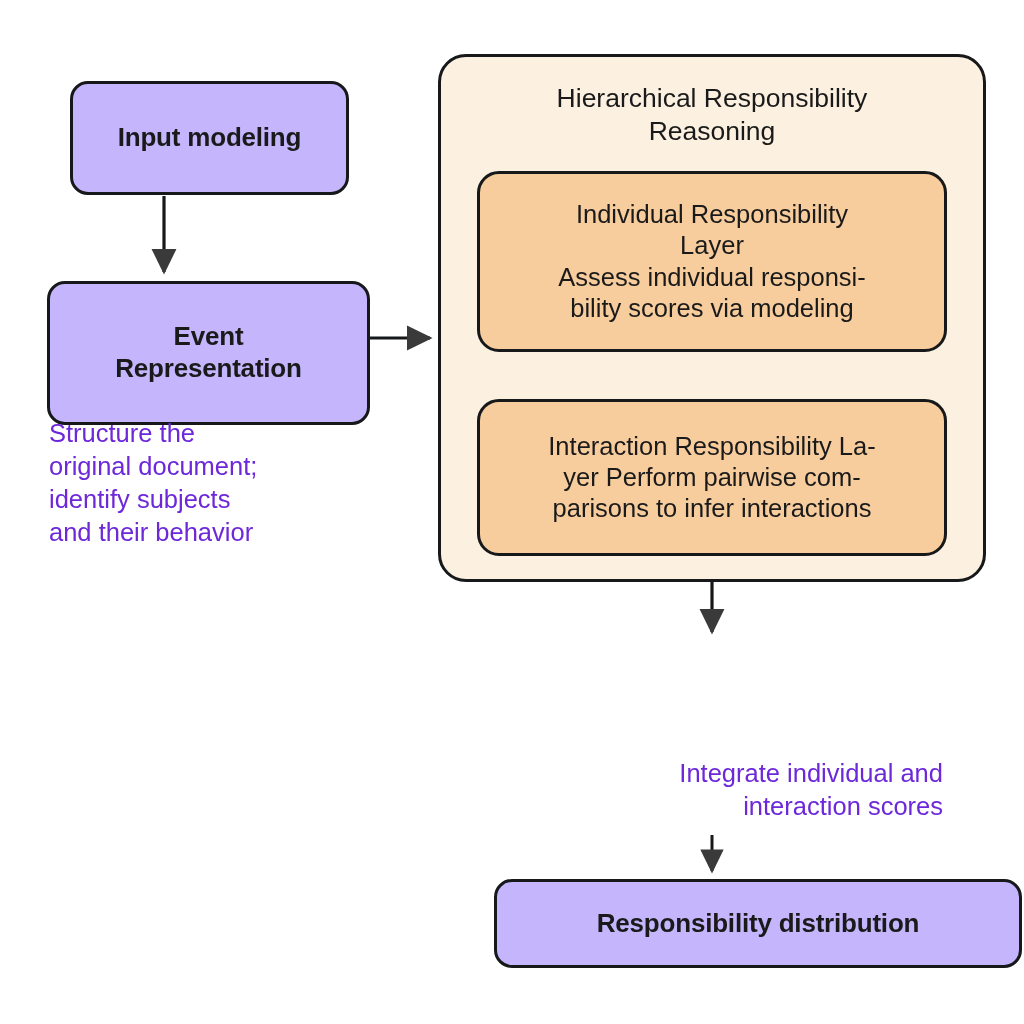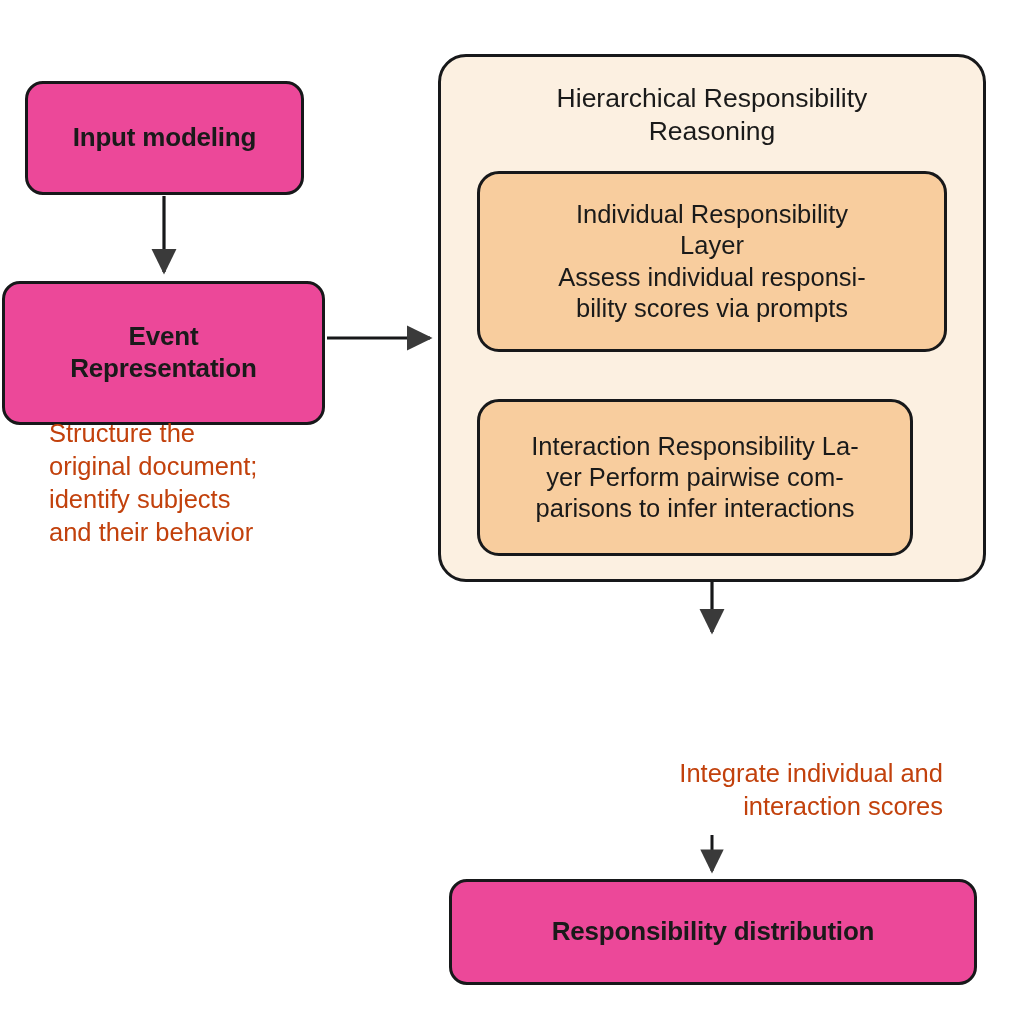--- a/index.html
+++ b/index.html
@@ -39,21 +39,22 @@
     border: 3px solid #17181a;
     border-radius: 18px;
   }
   .node .txt {
     display: block;
     width: 100%;
     white-space: pre-line;
   }
 
   .blue {
-    background: #ec4899;
+    background: #c4b5fd;
+    margin-left: 45px;
   }
   .orange {
     background: #f8cd9e;
   }
   .panel {
     background: #fcf0e1;
   }
 
   .bold-label {
     font-weight: bold;
@@ -87,36 +88,36 @@
     font-size: 26.5px;
     line-height: 1.25;
     text-align: center;
     white-space: pre-line;
   }
   #node-individual-layer {
     left: 477px; top: 171px; width: 470px; height: 181px;
     border-radius: 22px;
   }
   #node-interaction-layer {
-    left: 477px; top: 399px; width: 436px; height: 157px;
+    left: 477px; top: 399px; width: 470px; height: 157px;
     border-radius: 22px;
   }
   #node-fusion {
     left: 449px; top: 640px; width: 528px; height: 95px;
   }
   #node-distribution {
-    left: 449px; top: 879px; width: 528px; height: 106px;
+    left: 449px; top: 879px; width: 528px; height: 89px;
   }
 
   .caption {
     position: absolute;
     font-size: 25.5px;
     line-height: 1.295;
     white-space: pre-line;
-    color: #c2410c;
+    color: #6d28d9;
   }
   #caption-event {
     left: 49px; top: 417px; width: 330px;
     text-align: left;
   }
   #caption-fusion {
     left: 535px; top: 757px; width: 400px;
     text-align: right;
     margin-left: 8px;
   }
@@ -160,21 +161,21 @@
 
   <div class="node panel" id="node-hrr-panel">
     <div id="hrr-title">Hierarchical Responsibility
 Reasoning</div>
   </div>
 
   <div class="node orange" id="node-individual-layer">
     <span class="txt plain-label">Individual Responsibility
 Layer
 Assess individual responsi-
-bility scores via prompts</span>
+bility scores via modeling</span>
   </div>
 
   <div class="node orange" id="node-interaction-layer">
     <span class="txt plain-label">Interaction Responsibility La-
 yer Perform pairwise com-
 parisons to infer interactions</span>
   </div>
 
 
   <div class="caption" id="caption-fusion">Integrate individual and

